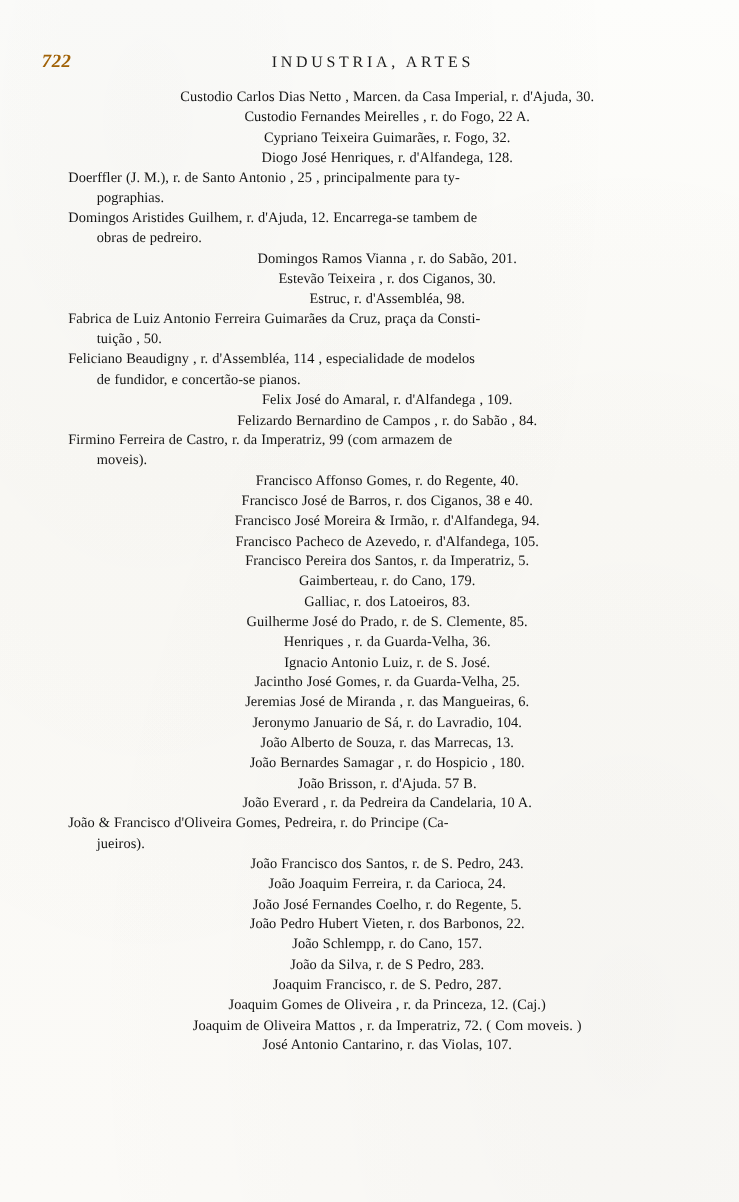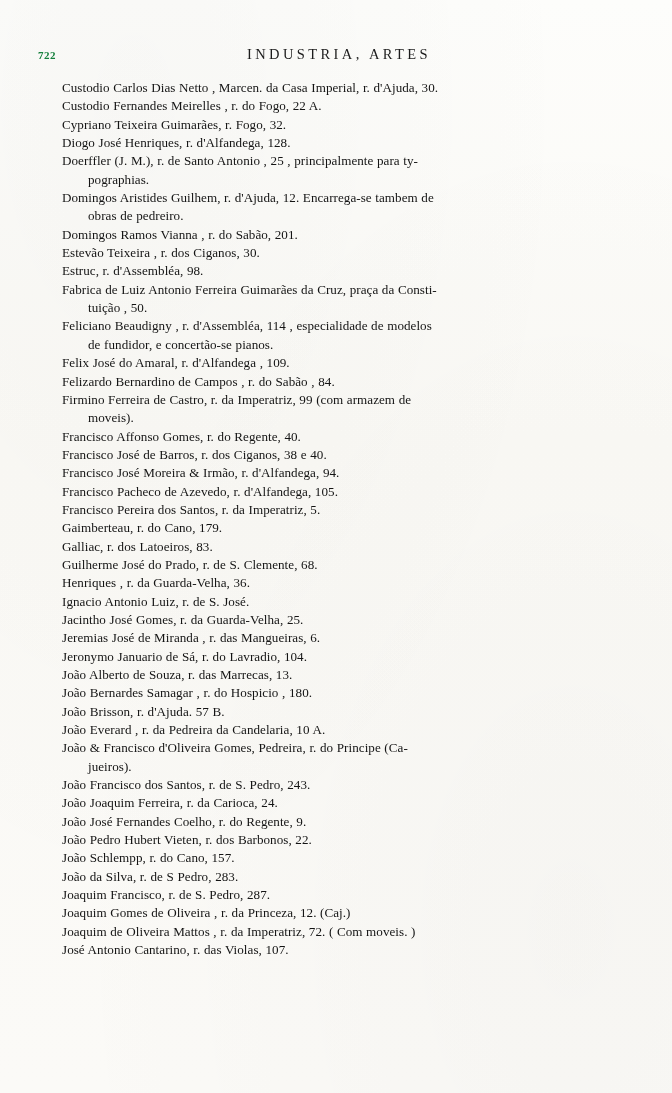--- a/index.html
+++ b/index.html
@@ -36,25 +36,26 @@
     position: relative;
     padding: 46px 30px 0 38px;
   }
   .header-row {
     display: flex;
     align-items: baseline;
     margin-bottom: 11px;
     height: 22px;
   }
   .folio {
-    font-size: 11px;
+    font-size: 17px;
     font-weight: bold;
     letter-spacing: 0.5px;
     width: 54px;
-    color: #15803d;
+    color: #a16207;
+    font-style: italic;
   }
   .running-head {
     flex: 1;
     text-align: center;
     font-size: 14.5px;
     font-weight: normal;
     letter-spacing: 3.4px;
     color: #1c1c1c;
     padding-right: 56px;
   }
@@ -68,20 +69,21 @@
     line-height: 18.35px;
     text-indent: 10px;
     padding-left: 24px;
     margin: 0;
     color: #141414;
     letter-spacing: 0.04px;
     word-spacing: 0.3px;
   }
   .entry.hang {
     text-indent: 0;
+    text-align: center;
   }
   .entry .cont {
     display: block;
     text-indent: 26px;
   }
   .entry.justify {
     text-align: justify;
   }
 </style>
 </head>
@@ -158,21 +160,21 @@
       <li class="entry hang">
         <span>Francisco Pereira dos Santos, r. da Imperatriz, 5.</span>
       </li>
       <li class="entry hang">
         <span>Gaimberteau, r. do Cano, 179.</span>
       </li>
       <li class="entry hang">
         <span>Galliac, r. dos Latoeiros, 83.</span>
       </li>
       <li class="entry hang">
-        <span>Guilherme José do Prado, r. de S. Clemente, 68.</span>
+        <span>Guilherme José do Prado, r. de S. Clemente, 85.</span>
       </li>
       <li class="entry hang">
         <span>Henriques , r. da Guarda-Velha, 36.</span>
       </li>
       <li class="entry hang">
         <span>Ignacio Antonio Luiz, r. de S. José.</span>
       </li>
       <li class="entry hang">
         <span>Jacintho José Gomes, r. da Guarda-Velha, 25.</span>
       </li>
@@ -198,21 +200,21 @@
         <span>João &amp; Francisco d'Oliveira Gomes, Pedreira, r. do Principe (Ca-</span>
         <span class="cont">jueiros).</span>
       </li>
       <li class="entry hang">
         <span>João Francisco dos Santos, r. de S. Pedro, 243.</span>
       </li>
       <li class="entry hang">
         <span>João Joaquim Ferreira, r. da Carioca, 24.</span>
       </li>
       <li class="entry hang">
-        <span>João José Fernandes Coelho, r. do Regente, 9.</span>
+        <span>João José Fernandes Coelho, r. do Regente, 5.</span>
       </li>
       <li class="entry hang">
         <span>João Pedro Hubert Vieten, r. dos Barbonos, 22.</span>
       </li>
       <li class="entry hang">
         <span>João Schlempp, r. do Cano, 157.</span>
       </li>
       <li class="entry hang">
         <span>João da Silva, r. de S Pedro, 283.</span>
       </li>

